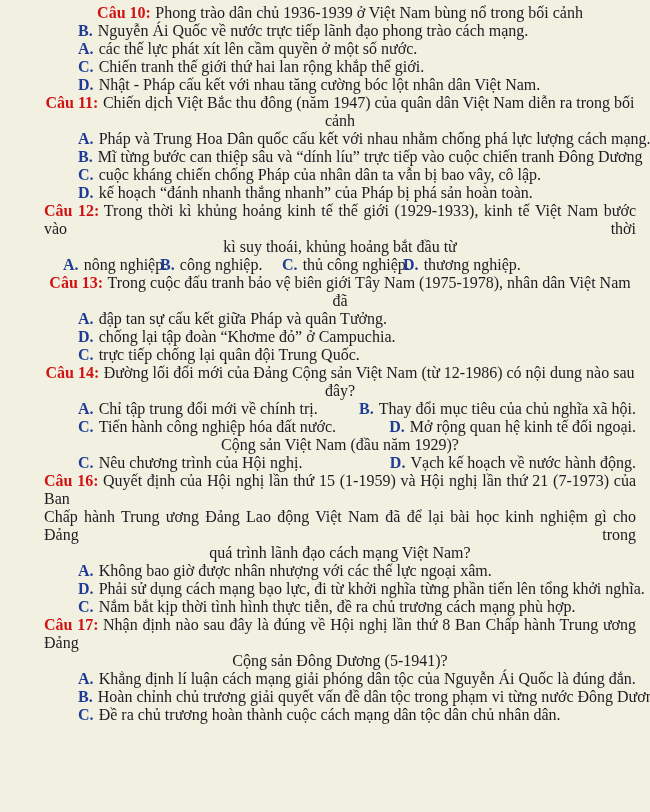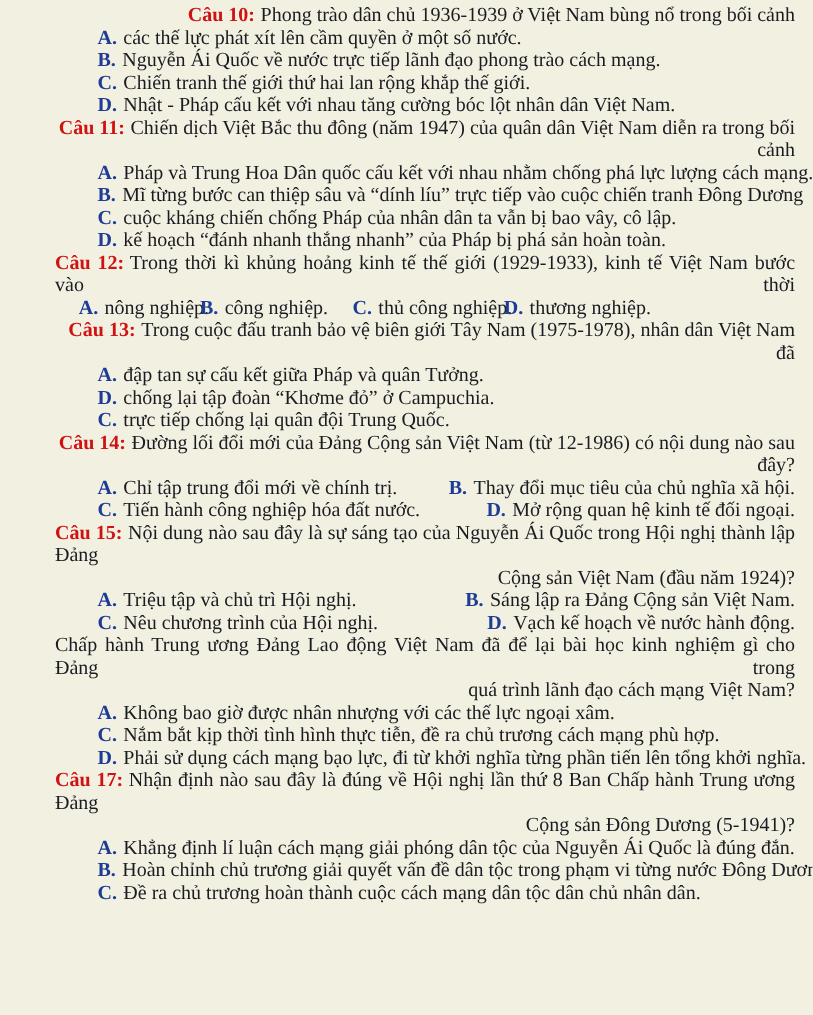--- a/index.html
+++ b/index.html
@@ -16,21 +16,21 @@
     color:var(--ink);
     overflow:hidden;
   }
   .page{
     width:650px;height:812px;
     padding:4px 14px 0 44px;
     font-size:16px;line-height:18px;
     overflow:hidden;
   }
   .stem-line{
-    text-align:right;
+    text-align:center;
     white-space:normal;
   }
   .stem-line.j{
     text-align:justify;
     text-align-last:justify;
     white-space:normal;
   }
   .qlabel{
     color:var(--label-red);
     font-weight:bold;
@@ -62,34 +62,35 @@
   }
   .opt-grid .col1{flex:0 0 204px;}
   .opt-grid .col2{flex:1 1 auto;text-align:right;}
 </style>
 </head>
 <body>
 
 <div class="page" id="quiz-page">
     <div class="question">
       <div class="stem-line"><span class="qlabel">Câu 10:</span><span class="seg">Phong trào dân chủ 1936-1939 ở Việt Nam bùng nổ trong bối cảnh</span></div>
+      <div class="opt"><span class="letter">B.</span><span>Nguyễn Ái Quốc về nước trực tiếp lãnh đạo phong trào cách mạng.</span></div>
       <div class="opt"><span class="letter">A.</span><span>các thế lực phát xít lên cầm quyền ở một số nước.</span></div>
-      <div class="opt"><span class="letter">B.</span><span>Nguyễn Ái Quốc về nước trực tiếp lãnh đạo phong trào cách mạng.</span></div>
       <div class="opt"><span class="letter">C.</span><span>Chiến tranh thế giới thứ hai lan rộng khắp thế giới.</span></div>
       <div class="opt"><span class="letter">D.</span><span>Nhật - Pháp cấu kết với nhau tăng cường bóc lột nhân dân Việt Nam.</span></div>
     </div>
     <div class="question">
       <div class="stem-line"><span class="qlabel">Câu 11:</span><span class="seg">Chiến dịch Việt Bắc thu đông (năm 1947) của quân dân Việt Nam diễn ra trong bối cảnh</span></div>
       <div class="opt"><span class="letter">A.</span><span>Pháp và Trung Hoa Dân quốc cấu kết với nhau nhằm chống phá lực lượng cách mạng.</span></div>
       <div class="opt"><span class="letter">B.</span><span>Mĩ từng bước can thiệp sâu và “dính líu” trực tiếp vào cuộc chiến tranh Đông Dương</span></div>
       <div class="opt"><span class="letter">C.</span><span>cuộc kháng chiến chống Pháp của nhân dân ta vẫn bị bao vây, cô lập.</span></div>
       <div class="opt"><span class="letter">D.</span><span>kế hoạch “đánh nhanh thắng nhanh” của Pháp bị phá sản hoàn toàn.</span></div>
     </div>
     <div class="question">
       <div class="stem-line j"><span class="qlabel">Câu 12:</span><span class="seg">Trong thời kì khủng hoảng kinh tế thế giới (1929-1933), kinh tế Việt Nam bước vào thời</span></div>
+      <div class="stem-line"><span class="seg">kì suy thoái, khủng hoảng bắt đầu từ</span></div>
       <div class="opt-row">
         <span class="cell c1"><span class="letter">A.</span><span>nông nghiệp.</span></span>
         <span class="cell c2"><span class="letter">B.</span><span>công nghiệp.</span></span>
         <span class="cell c3"><span class="letter">C.</span><span>thủ công nghiệp.</span></span>
         <span class="cell c4"><span class="letter">D.</span><span>thương nghiệp.</span></span>
       </div>
     </div>
     <div class="question">
       <div class="stem-line"><span class="qlabel">Câu 13:</span><span class="seg">Trong cuộc đấu tranh bảo vệ biên giới Tây Nam (1975-1978), nhân dân Việt Nam đã</span></div>
       <div class="opt"><span class="letter">A.</span><span>đập tan sự cấu kết giữa Pháp và quân Tưởng.</span></div>
@@ -101,37 +102,33 @@
       <div class="opt-grid">
         <span class="col1"><span class="letter">A.</span><span>Chỉ tập trung đổi mới về chính trị.</span></span>
         <span class="col2"><span class="letter">B.</span><span>Thay đổi mục tiêu của chủ nghĩa xã hội.</span></span>
       </div>
       <div class="opt-grid">
         <span class="col1"><span class="letter">C.</span><span>Tiến hành công nghiệp hóa đất nước.</span></span>
         <span class="col2"><span class="letter">D.</span><span>Mở rộng quan hệ kinh tế đối ngoại.</span></span>
       </div>
     </div>
     <div class="question">
-      <div class="stem-line j"><span class="qlabel">Câu 15:</span><span class="seg">Nội dung nào sau đây là sự sáng tạo của Nguyễn Ái Quốc trong Hội nghị thành lập Đảng</span></div>
-      <div class="stem-line"><span class="seg">Cộng sản Việt Nam (đầu năm 1924)?</span></div>
-      <div class="opt-grid">
-        <span class="col1"><span class="letter">A.</span><span>Triệu tập và chủ trì Hội nghị.</span></span>
-        <span class="col2"><span class="letter">B.</span><span>Sáng lập ra Đảng Cộng sản Việt Nam.</span></span>
-      </div>
+      <div class="stem-line"><span class="seg">Cộng sản Việt Nam (đầu năm 1929)?</span></div>
       <div class="opt-grid">
         <span class="col1"><span class="letter">C.</span><span>Nêu chương trình của Hội nghị.</span></span>
         <span class="col2"><span class="letter">D.</span><span>Vạch kế hoạch về nước hành động.</span></span>
       </div>
     </div>
     <div class="question">
+      <div class="stem-line j"><span class="qlabel">Câu 16:</span><span class="seg">Quyết định của Hội nghị lần thứ 15 (1-1959) và Hội nghị lần thứ 21 (7-1973) của Ban</span></div>
       <div class="stem-line j"><span class="seg">Chấp hành Trung ương Đảng Lao động Việt Nam đã để lại bài học kinh nghiệm gì cho Đảng trong</span></div>
       <div class="stem-line"><span class="seg">quá trình lãnh đạo cách mạng Việt Nam?</span></div>
       <div class="opt"><span class="letter">A.</span><span>Không bao giờ được nhân nhượng với các thế lực ngoại xâm.</span></div>
+      <div class="opt"><span class="letter">D.</span><span>Phải sử dụng cách mạng bạo lực, đi từ khởi nghĩa từng phần tiến lên tổng khởi nghĩa.</span></div>
       <div class="opt"><span class="letter">C.</span><span>Nắm bắt kịp thời tình hình thực tiễn, đề ra chủ trương cách mạng phù hợp.</span></div>
-      <div class="opt"><span class="letter">D.</span><span>Phải sử dụng cách mạng bạo lực, đi từ khởi nghĩa từng phần tiến lên tổng khởi nghĩa.</span></div>
     </div>
     <div class="question">
       <div class="stem-line j"><span class="qlabel">Câu 17:</span><span class="seg">Nhận định nào sau đây là đúng về Hội nghị lần thứ 8 Ban Chấp hành Trung ương Đảng</span></div>
       <div class="stem-line"><span class="seg">Cộng sản Đông Dương (5-1941)?</span></div>
       <div class="opt"><span class="letter">A.</span><span>Khẳng định lí luận cách mạng giải phóng dân tộc của Nguyễn Ái Quốc là đúng đắn.</span></div>
       <div class="opt"><span class="letter">B.</span><span>Hoàn chỉnh chủ trương giải quyết vấn đề dân tộc trong phạm vi từng nước Đông Dương.</span></div>
       <div class="opt"><span class="letter">C.</span><span>Đề ra chủ trương hoàn thành cuộc cách mạng dân tộc dân chủ nhân dân.</span></div>
     </div>
   </div>
 

